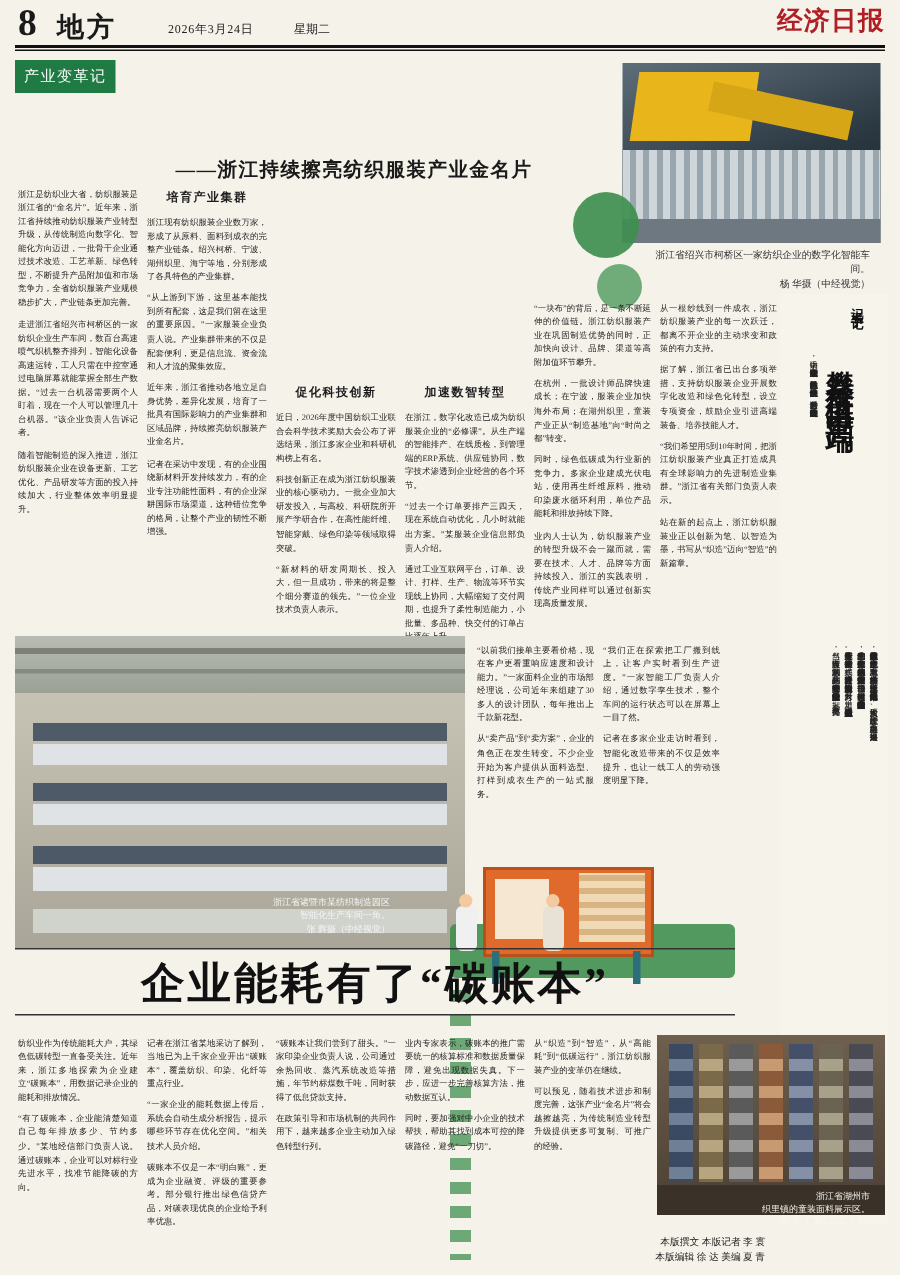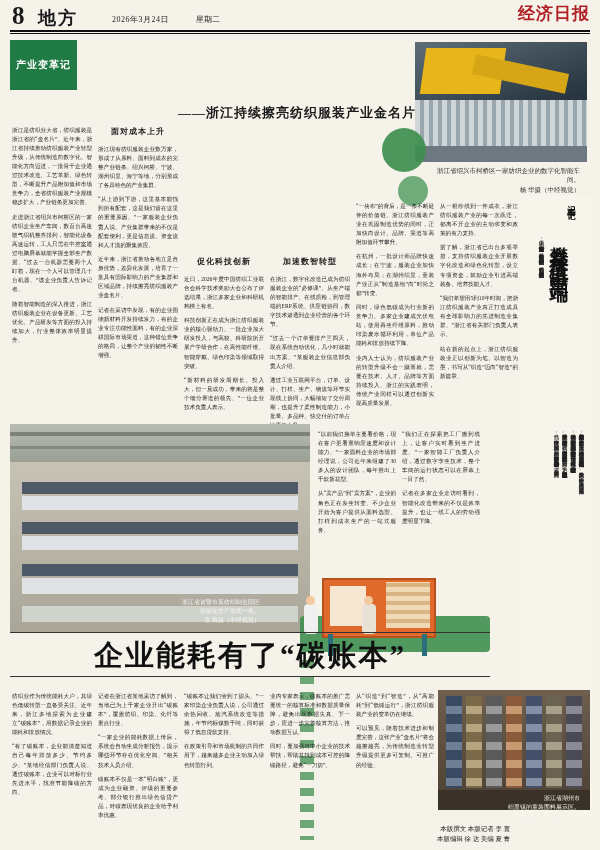--- a/index.html
+++ b/index.html
@@ -17,26 +17,26 @@
   .masthead{position:absolute;left:0;top:0;width:600px;height:34px;}
   .mh-page-no{position:absolute;left:12px;top:2px;font-size:25px;font-weight:bold;font-family:"Liberation Serif",serif;}
   .mh-section{position:absolute;left:38px;top:6px;font-size:18px;font-weight:bold;letter-spacing:2px;}
   .mh-date{position:absolute;left:112px;top:14px;font-size:8px;color:#222;letter-spacing:0.5px;}
   .mh-weekday{position:absolute;left:196px;top:14px;font-size:8px;color:#222;}
   .mh-logo{position:absolute;right:10px;top:2px;font-size:17px;font-weight:bold;color:#b01f24;letter-spacing:1px;font-family:"Liberation Serif",serif;}
   .mh-rule{position:absolute;left:10px;top:30px;width:580px;height:2px;background:#111;}
   .mh-rule2{position:absolute;left:10px;top:33px;width:580px;height:1px;background:#111;}
 
   
-  .green-tag{position:absolute;left:10px;top:40px;background:#1f7a43;color:#fff;font-size:10px;font-weight:bold;padding:18px 6px;letter-spacing:1px;}
+  .green-tag{position:absolute;left:10px;top:40px;background:#1f7a43;color:#fff;font-size:10px;font-weight:normal;padding:4px 6px;letter-spacing:1px;}
 
   
   .headline{position:absolute;left:56px;top:60px;width:350px;text-align:center;
     font-size:34px;font-weight:bold;letter-spacing:2px;font-family:"Liberation Serif",serif;color:#111;}
-  .subhead{position:absolute;left:56px;top:104px;width:360px;text-align:right;font-size:13px;font-weight:bold;letter-spacing:1px;color:#1a1a1a;}
+  .subhead{position:absolute;left:56px;top:104px;width:360px;text-align:center;font-size:13px;font-weight:bold;letter-spacing:1px;color:#1a1a1a;}
 
   
   .photo-top{position:absolute;left:415px;top:42px;width:172px;height:120px;overflow:hidden;
      background:linear-gradient(160deg,#5e6e79,#2c3a44 55%,#151d24);}
   .photo-top .mach{position:absolute;left:8px;top:6px;width:80px;height:46px;background:#e8b61a;transform:skewX(-8deg);}
   .photo-top .mach2{position:absolute;left:58px;top:22px;width:95px;height:20px;background:#d7a616;transform:rotate(12deg);}
   .photo-top .panel{position:absolute;left:0;top:58px;width:172px;height:62px;background:repeating-linear-gradient(90deg,#cfd6da 0 5px,#9aa6ae 5px 9px);}
   .photo-top .floor{position:absolute;left:0;top:104px;width:172px;height:16px;background:#6d7880;}
   .cap-top{position:absolute;left:430px;top:166px;width:150px;text-align:right;font-size:6.5px;color:#333;line-height:1.45;}
 
@@ -144,21 +144,21 @@
   <div class="cap-top" style="white-space: pre-line;">浙江省绍兴市柯桥区一家纺织企业的数字化智能车间。
 杨 华摄（中经视觉）</div>
 
   <div class="col c1">
     <p>浙江是纺织业大省，纺织服装是浙江省的“金名片”。近年来，浙江省持续推动纺织服装产业转型升级，从传统制造向数字化、智能化方向迈进，一批骨干企业通过技术改造、工艺革新、绿色转型，不断提升产品附加值和市场竞争力，全省纺织服装产业规模稳步扩大，产业链条更加完善。</p>
     <p>走进浙江省绍兴市柯桥区的一家纺织企业生产车间，数百台高速喷气织机整齐排列，智能化设备高速运转，工人只需在中控室通过电脑屏幕就能掌握全部生产数据。“过去一台机器需要两个人盯着，现在一个人可以管理几十台机器。”该企业负责人告诉记者。</p>
     <p>随着智能制造的深入推进，浙江纺织服装企业在设备更新、工艺优化、产品研发等方面的投入持续加大，行业整体效率明显提升。</p>
   </div>
 
   <div class="col c2">
-    <div class="colhead">面对成本上升</div>
+    <div class="colhead">培育产业集群</div>
     <p>浙江现有纺织服装企业数万家，形成了从原料、面料到成衣的完整产业链条。绍兴柯桥、宁波、湖州织里、海宁等地，分别形成了各具特色的产业集群。</p>
     <p>“从上游到下游，这里基本能找到所有配套，这是我们留在这里的重要原因。”一家服装企业负责人说。产业集群带来的不仅是配套便利，更是信息流、资金流和人才流的聚集效应。</p>
     <p>近年来，浙江省推动各地立足自身优势，差异化发展，培育了一批具有国际影响力的产业集群和区域品牌，持续擦亮纺织服装产业金名片。</p>
     <p>记者在采访中发现，有的企业围绕新材料开发持续发力，有的企业专注功能性面料，有的企业深耕国际市场渠道，这种错位竞争的格局，让整个产业的韧性不断增强。</p>
   </div>
 
   <div class="col c4">
     <div class="colhead">加速数智转型</div>
     <p>在浙江，数字化改造已成为纺织服装企业的“必修课”。从生产端的智能排产、在线质检，到管理端的ERP系统、供应链协同，数字技术渗透到企业经营的各个环节。</p>
     <p>“过去一个订单要排产三四天，现在系统自动优化，几小时就能出方案。”某服装企业信息部负责人介绍。</p>

